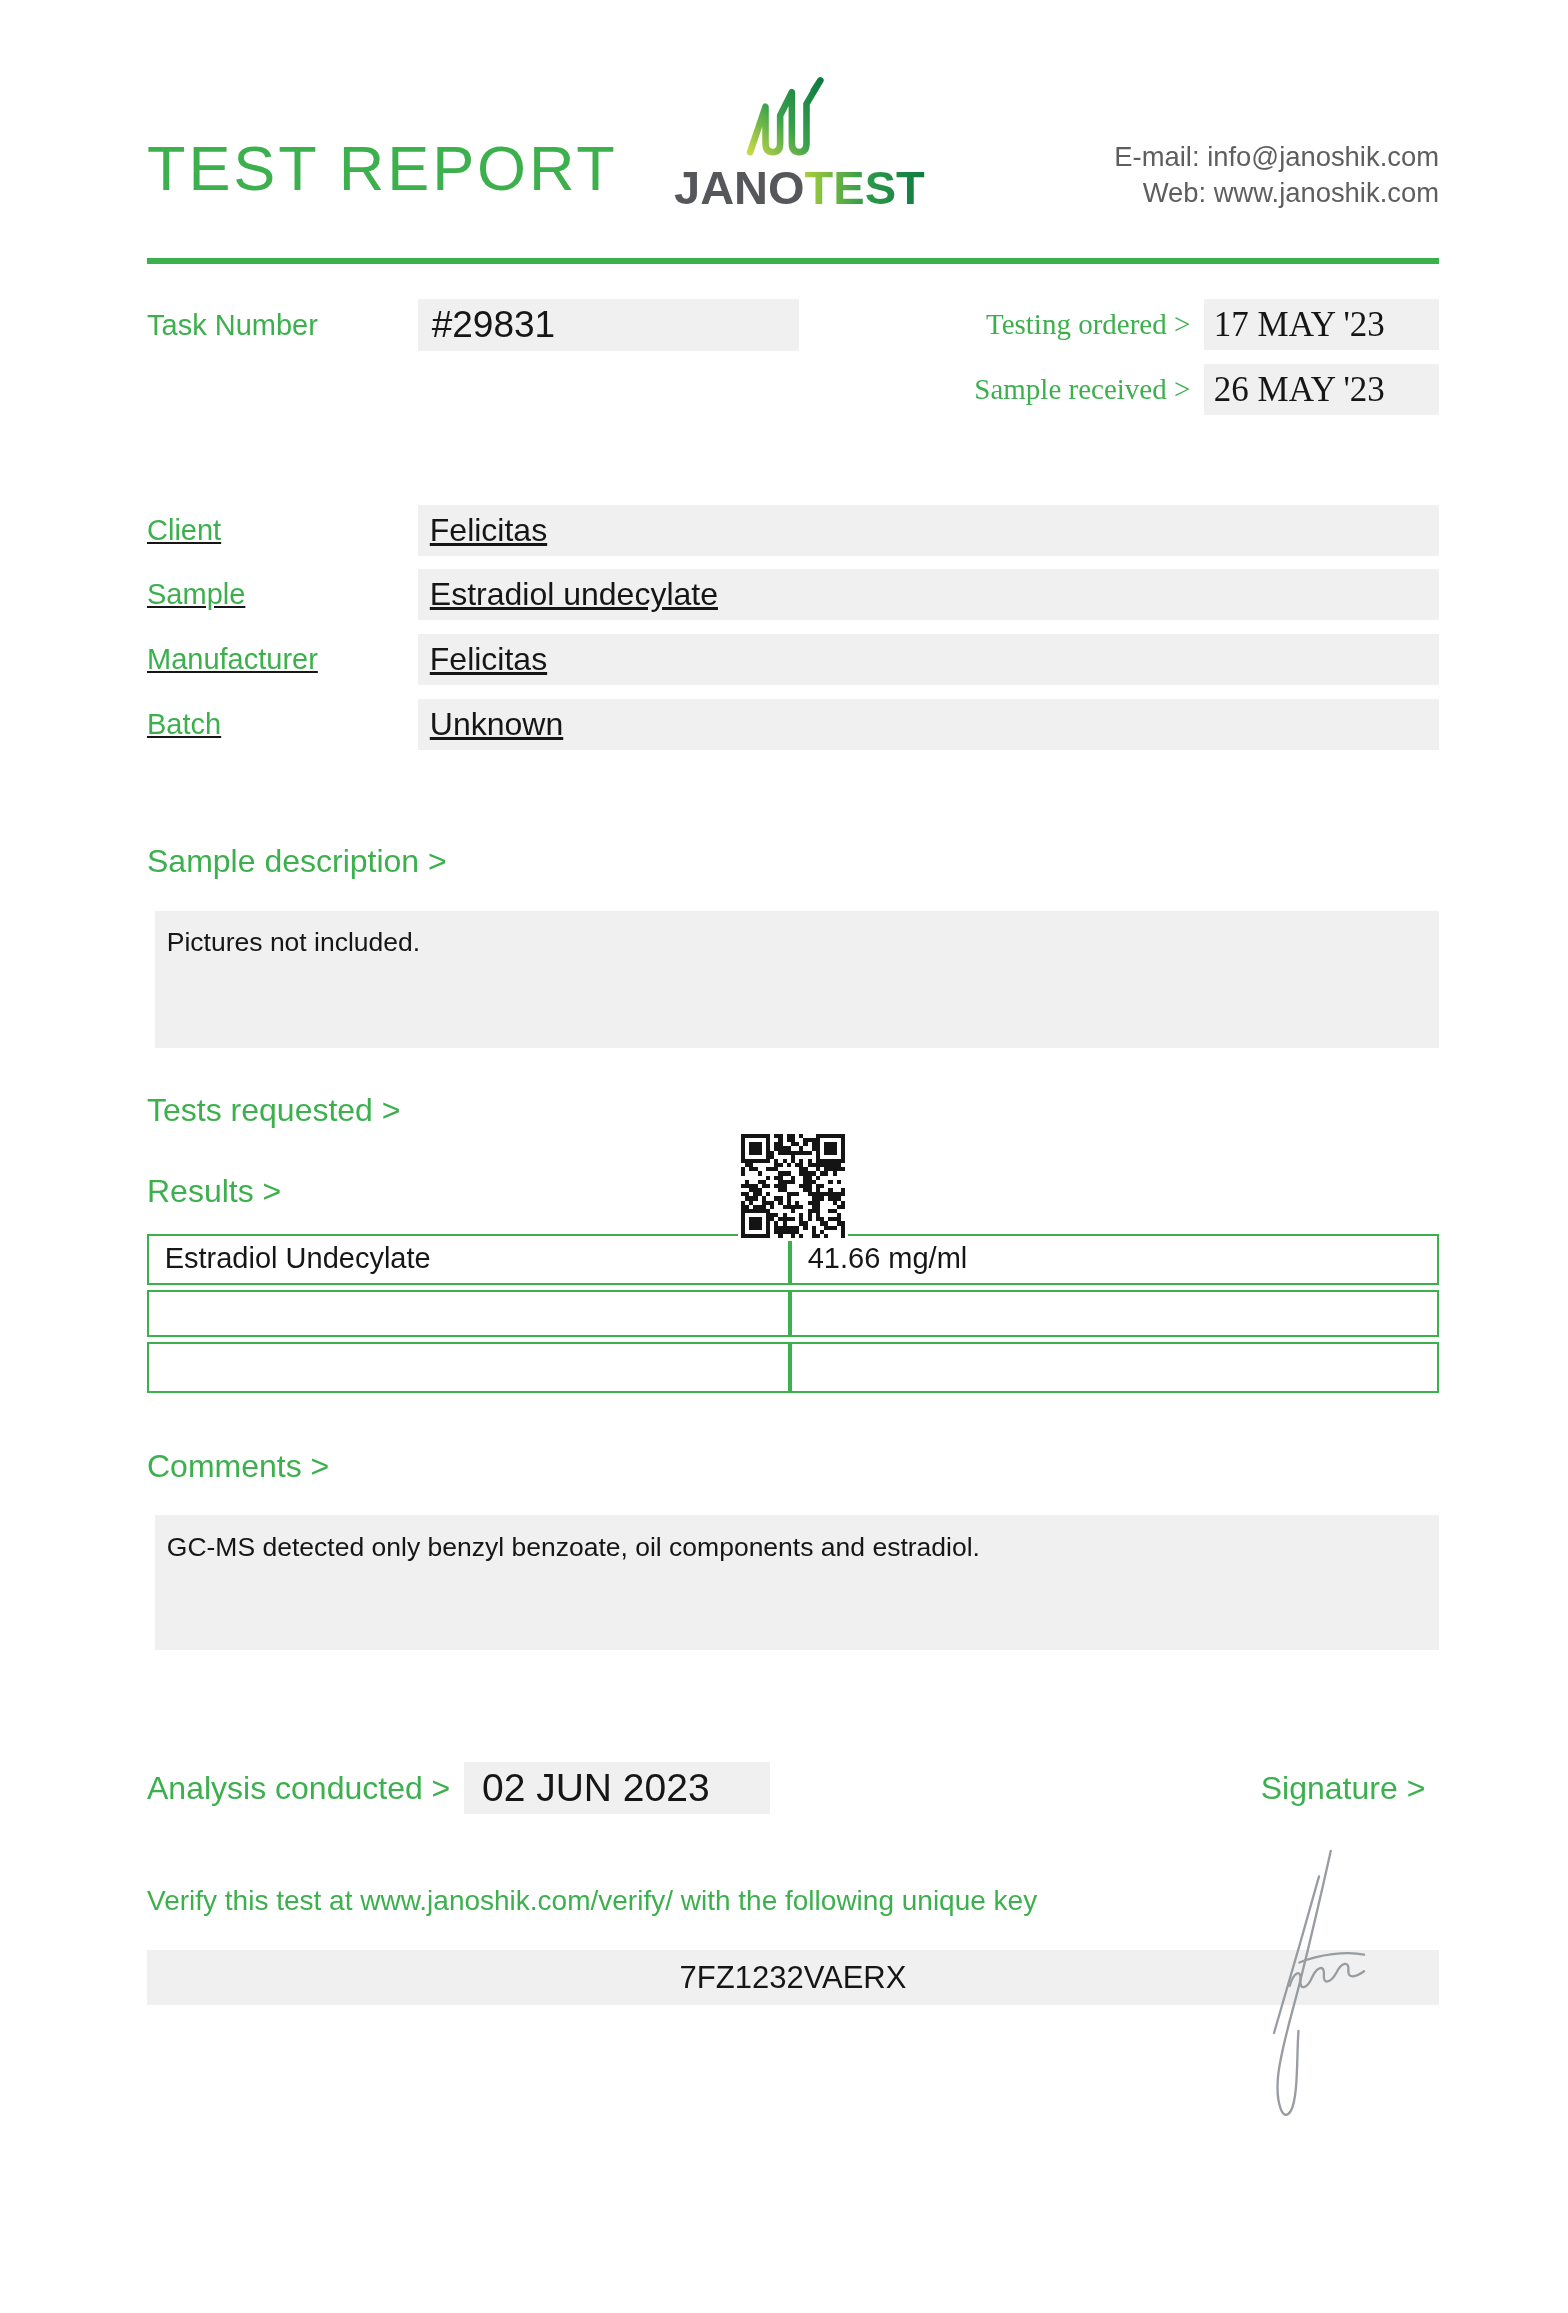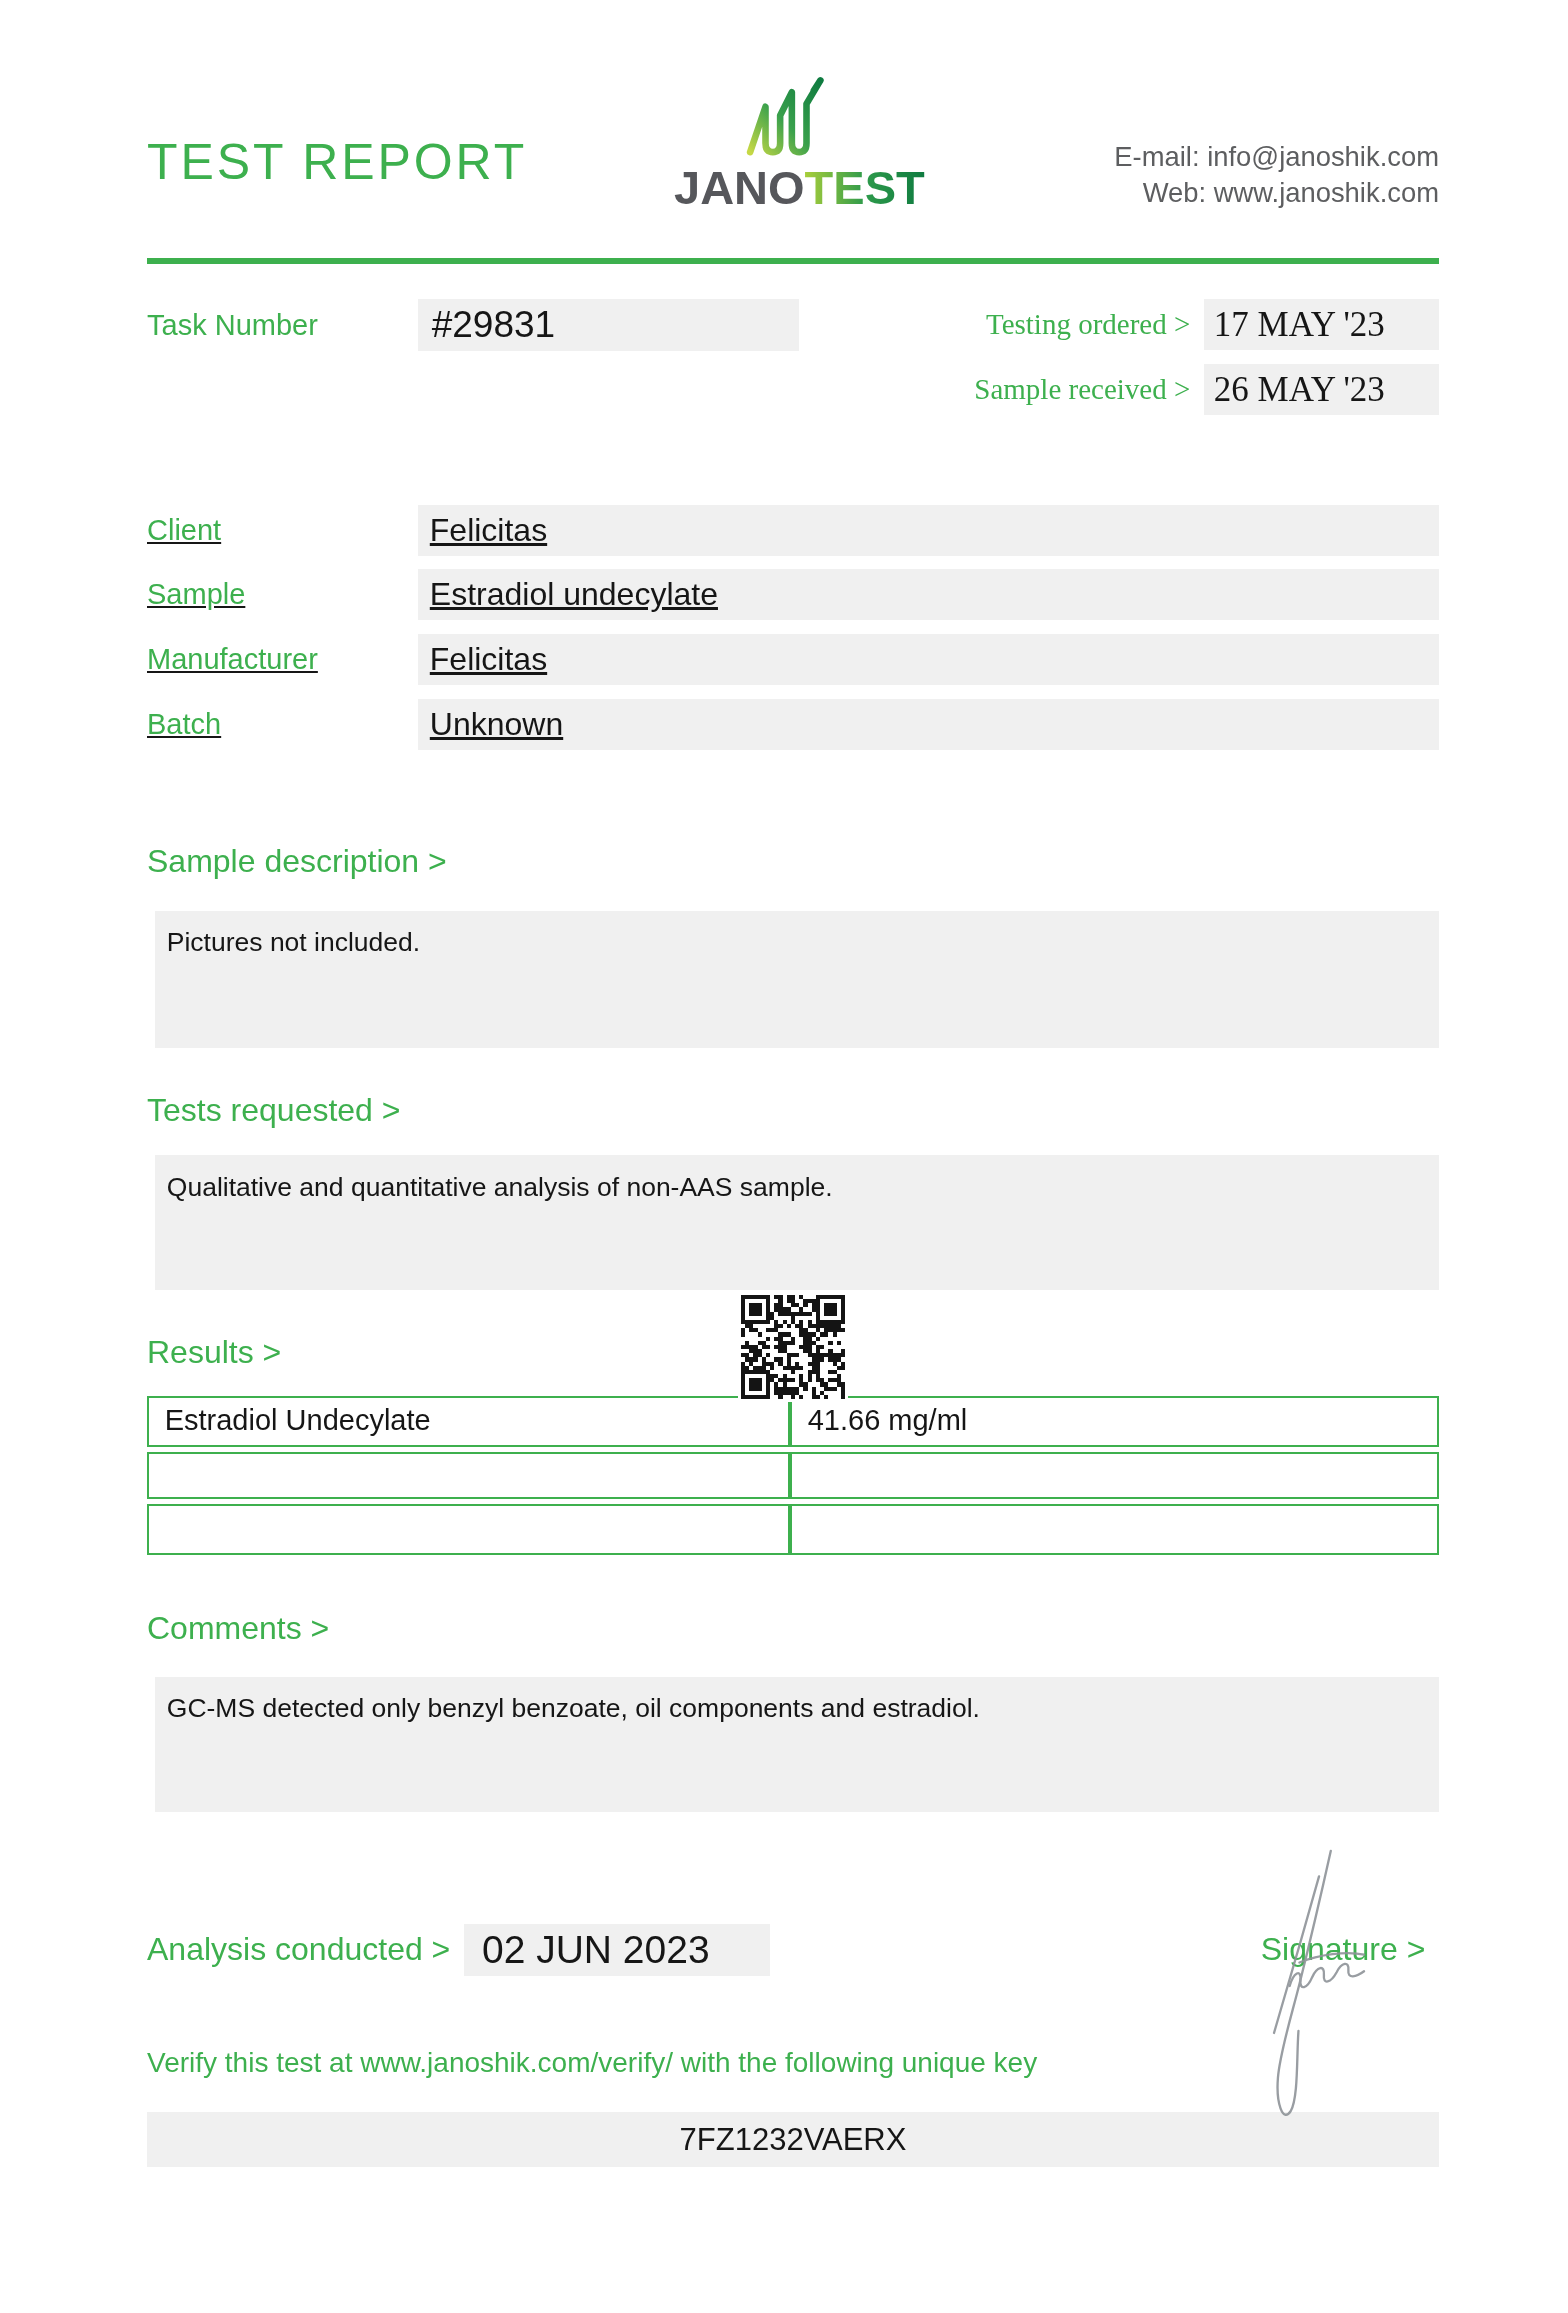--- a/index.html
+++ b/index.html
@@ -9,21 +9,21 @@
     --contact-gray:#5d5e60;
     --brand-dark:#56575b;
   }
   *{margin:0;padding:0;box-sizing:border-box;}
   html,body{background:#ffffff;}
   body{font-family:"Liberation Sans","DejaVu Sans",sans-serif;color:var(--text-dark);}
   .page{position:relative;width:1568px;height:2313px;background:#fff;overflow:hidden;}
 
   
   .header{position:relative;height:264px;}
-  .report-title{position:absolute;left:147px;top:137px;font-size:50px;font-weight:400;
+  .report-title{position:absolute;left:147px;top:137px;font-size:63px;font-weight:400;
     letter-spacing:2.9px;color:var(--accent);line-height:1;white-space:nowrap;}
   .logo{position:absolute;left:674px;top:76px;width:223px;text-align:center;}
   .logo-icon{display:block;margin:0 auto;}
   .brand{font-size:47px;font-weight:bold;letter-spacing:0px;line-height:1;margin-top:5.9px;white-space:nowrap;}
   .brand .jano{color:var(--brand-dark);}
   .brand .shik{background:linear-gradient(90deg,#a8ce3b,#2e9a4b,#0f7b40);
     -webkit-background-clip:text;background-clip:text;color:transparent;}
   .contact{position:absolute;right:129px;top:139px;text-align:right;
     font-size:27.4px;line-height:36px;color:var(--contact-gray);white-space:nowrap;}
   .rule{position:absolute;left:147px;right:129px;top:258px;height:5.9px;background:var(--accent);}
@@ -158,21 +158,20 @@
     </div>
   </div>
 
   <div class="sec-sample-desc content-block">
     <h2 class="section-heading">Sample description &gt;</h2>
     <div class="gray-box section-body">Pictures not included.</div>
   </div>
 
   <div class="sec-tests content-block">
     <h2 class="section-heading">Tests requested &gt;</h2>
-    <div class="gray-box section-body">Qualitative and quantitative analysis of non-AAS sample.</div>
   </div>
 
   <div class="sec-results content-block">
     <div class="qr">
       <svg id="qr-svg" viewBox="0 0 25 25" shape-rendering="crispEdges">
           <rect x="0" y="0" width="25" height="25" fill="#fff"></rect>
           <rect x="0" y="0" width="1" height="1" fill="#141414"></rect>
           <rect x="1" y="0" width="1" height="1" fill="#141414"></rect>
           <rect x="2" y="0" width="1" height="1" fill="#141414"></rect>
           <rect x="3" y="0" width="1" height="1" fill="#141414"></rect>

